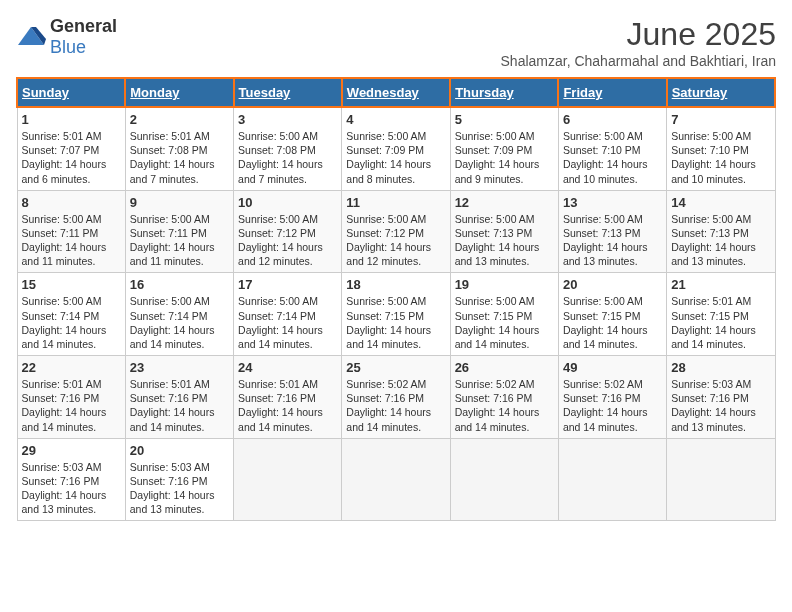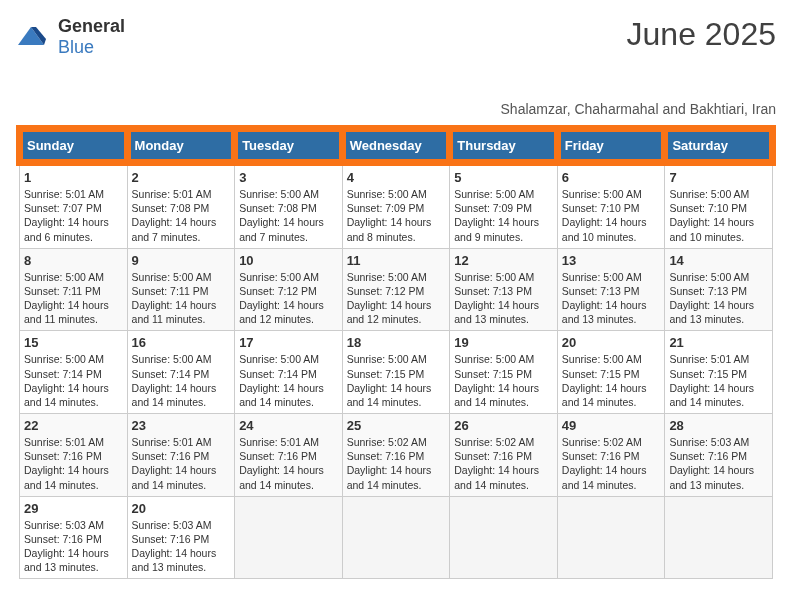--- a/index.html
+++ b/index.html
@@ -12,21 +12,21 @@
     }
     .header-area {
       display: flex;
       justify-content: space-between;
       align-items: flex-start;
       margin-bottom: 8px;
     }
     .logo {
       display: flex;
       align-items: center;
-      gap: 12px;
+      gap: 4px;
     }
     .logo-text-general {
       font-size: 18px;
       font-weight: bold;
       color: #333;
     }
     .logo-text-blue {
       font-size: 18px;
       font-weight: normal;
       color: #3a7abf;
@@ -39,34 +39,34 @@
       text-align: right;
     }
     .month-title {
       font-size: 32px;
       color: #404040;
       font-weight: normal;
     }
     .subtitle {
       font-size: 14px;
       color: #555;
-      margin-top: 48px;
     }
     table {
       width: 100%;
       border-collapse: collapse;
       table-layout: fixed;
     }
     th {
       background-color: #2e6da4;
       color: #fff;
       padding: 6px 4px;
       font-size: 13px;
       text-align: left;
-      border: 7px solid #f97316;
+      border: 2px solid #f97316;
+      text-decoration: underline;
     }
     td {
       border: 1px solid #ccc;
       vertical-align: top;
       padding: 4px;
       font-size: 10.5px;
       color: #333;
       background: #fff;
       height: 80px;
     }

